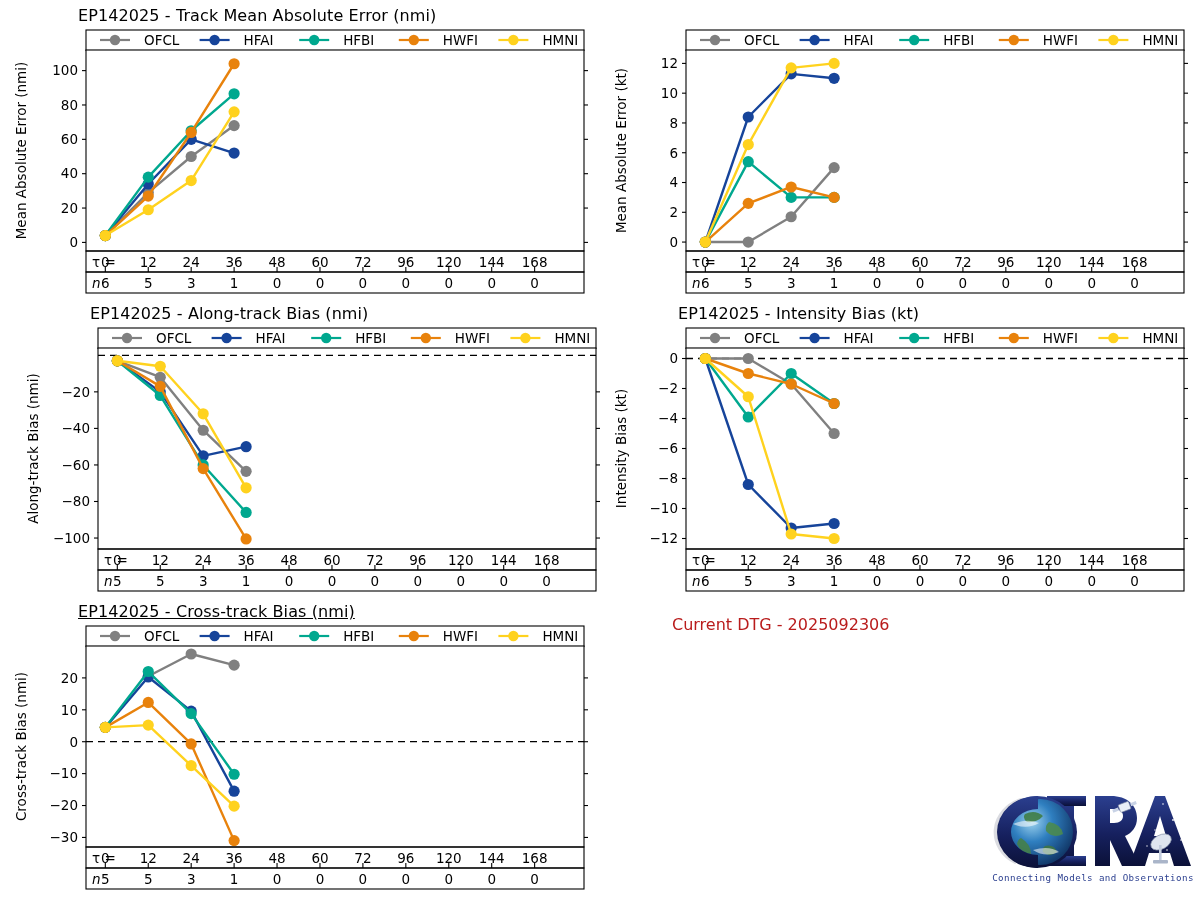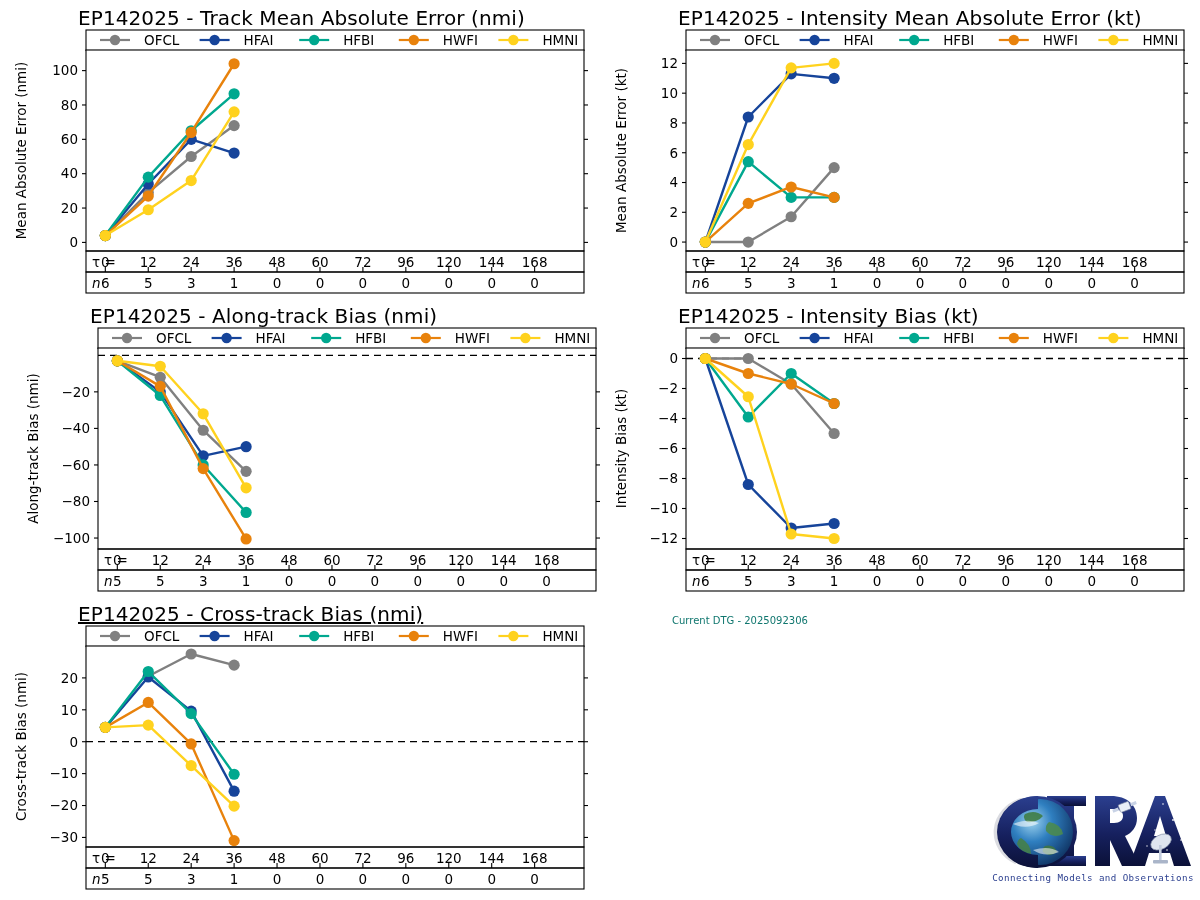--- a/index.html
+++ b/index.html
@@ -1,25 +1,25 @@
 <!DOCTYPE html>
 <html><head>
 <meta charset="utf-8">
 <style>
   html,body{margin:0;padding:0;background:#ffffff;}
   body{width:1200px;height:900px;font-family:"DejaVu Sans","Liberation Sans",sans-serif;color:#000;overflow:hidden;position:relative;}
   .page{position:relative;width:1200px;height:900px;}
   .panel{position:absolute;}
-  .panel-title{position:absolute;font-size:20px;color:#000;white-space:nowrap;letter-spacing:0.1px;}
+  .panel-title{position:absolute;font-size:16px;color:#000;white-space:nowrap;letter-spacing:0.1px;}
   svg{display:block;overflow:visible;}
   .ylabel{font-size:13.5px;fill:#000;}
   .ticklab{font-size:13.5px;fill:#000;}
   .legtxt{font-size:13.5px;fill:#000;}
   .taulab{font-size:13.5px;fill:#000;}
-  .dtg{position:absolute;font-size:10px;color:#0f766e;white-space:nowrap;}
+  .dtg{position:absolute;font-size:16px;color:#b91c1c;white-space:nowrap;}
   .logo{position:absolute;}
 </style>
 </head>
 <body>
 
 <div class="page">
 
   <div class="panel" id="panel-0" style="left:0px;top:0px;width:620px;height:300px;">
       <div class="panel-title" style="left: 78px; top: 6px;">EP142025 - Track Mean Absolute Error (nmi)</div>
       <svg width="620" height="300">
@@ -137,21 +137,20 @@
         <text x="277.0431034482759" y="287.5" text-anchor="middle" class="taulab">0</text>
         <text x="319.9741379310345" y="287.5" text-anchor="middle" class="taulab">0</text>
         <text x="362.9051724137931" y="287.5" text-anchor="middle" class="taulab">0</text>
         <text x="405.83620689655174" y="287.5" text-anchor="middle" class="taulab">0</text>
         <text x="448.7672413793103" y="287.5" text-anchor="middle" class="taulab">0</text>
         <text x="491.6982758620689" y="287.5" text-anchor="middle" class="taulab">0</text>
         <text x="534.6293103448276" y="287.5" text-anchor="middle" class="taulab">0</text>
       </svg>
     </div>
   <div class="panel" id="panel-1" style="left:600px;top:0px;width:600px;height:300px;">
-      <div class="panel-title" style="left: 78px; top: 6px;">EP142025 - Intensity Mean Absolute Error (kt)</div>
       <svg width="620" height="300">
         <rect x="86" y="30" width="498" height="20.5" fill="#fff" stroke="#000" stroke-width="1.1"></rect>
         <g>
           <line x1="100" y1="40" x2="130" y2="40" stroke="#808080" stroke-width="2.2"></line>
           <circle cx="115" cy="40" r="5.2" fill="#808080"></circle>
           <text x="144" y="45" class="legtxt">OFCL</text>
         </g>
         <g>
           <line x1="199.6" y1="40" x2="229.6" y2="40" stroke="#16449a" stroke-width="2.2"></line>
           <circle cx="214.6" cy="40" r="5.2" fill="#16449a"></circle>

